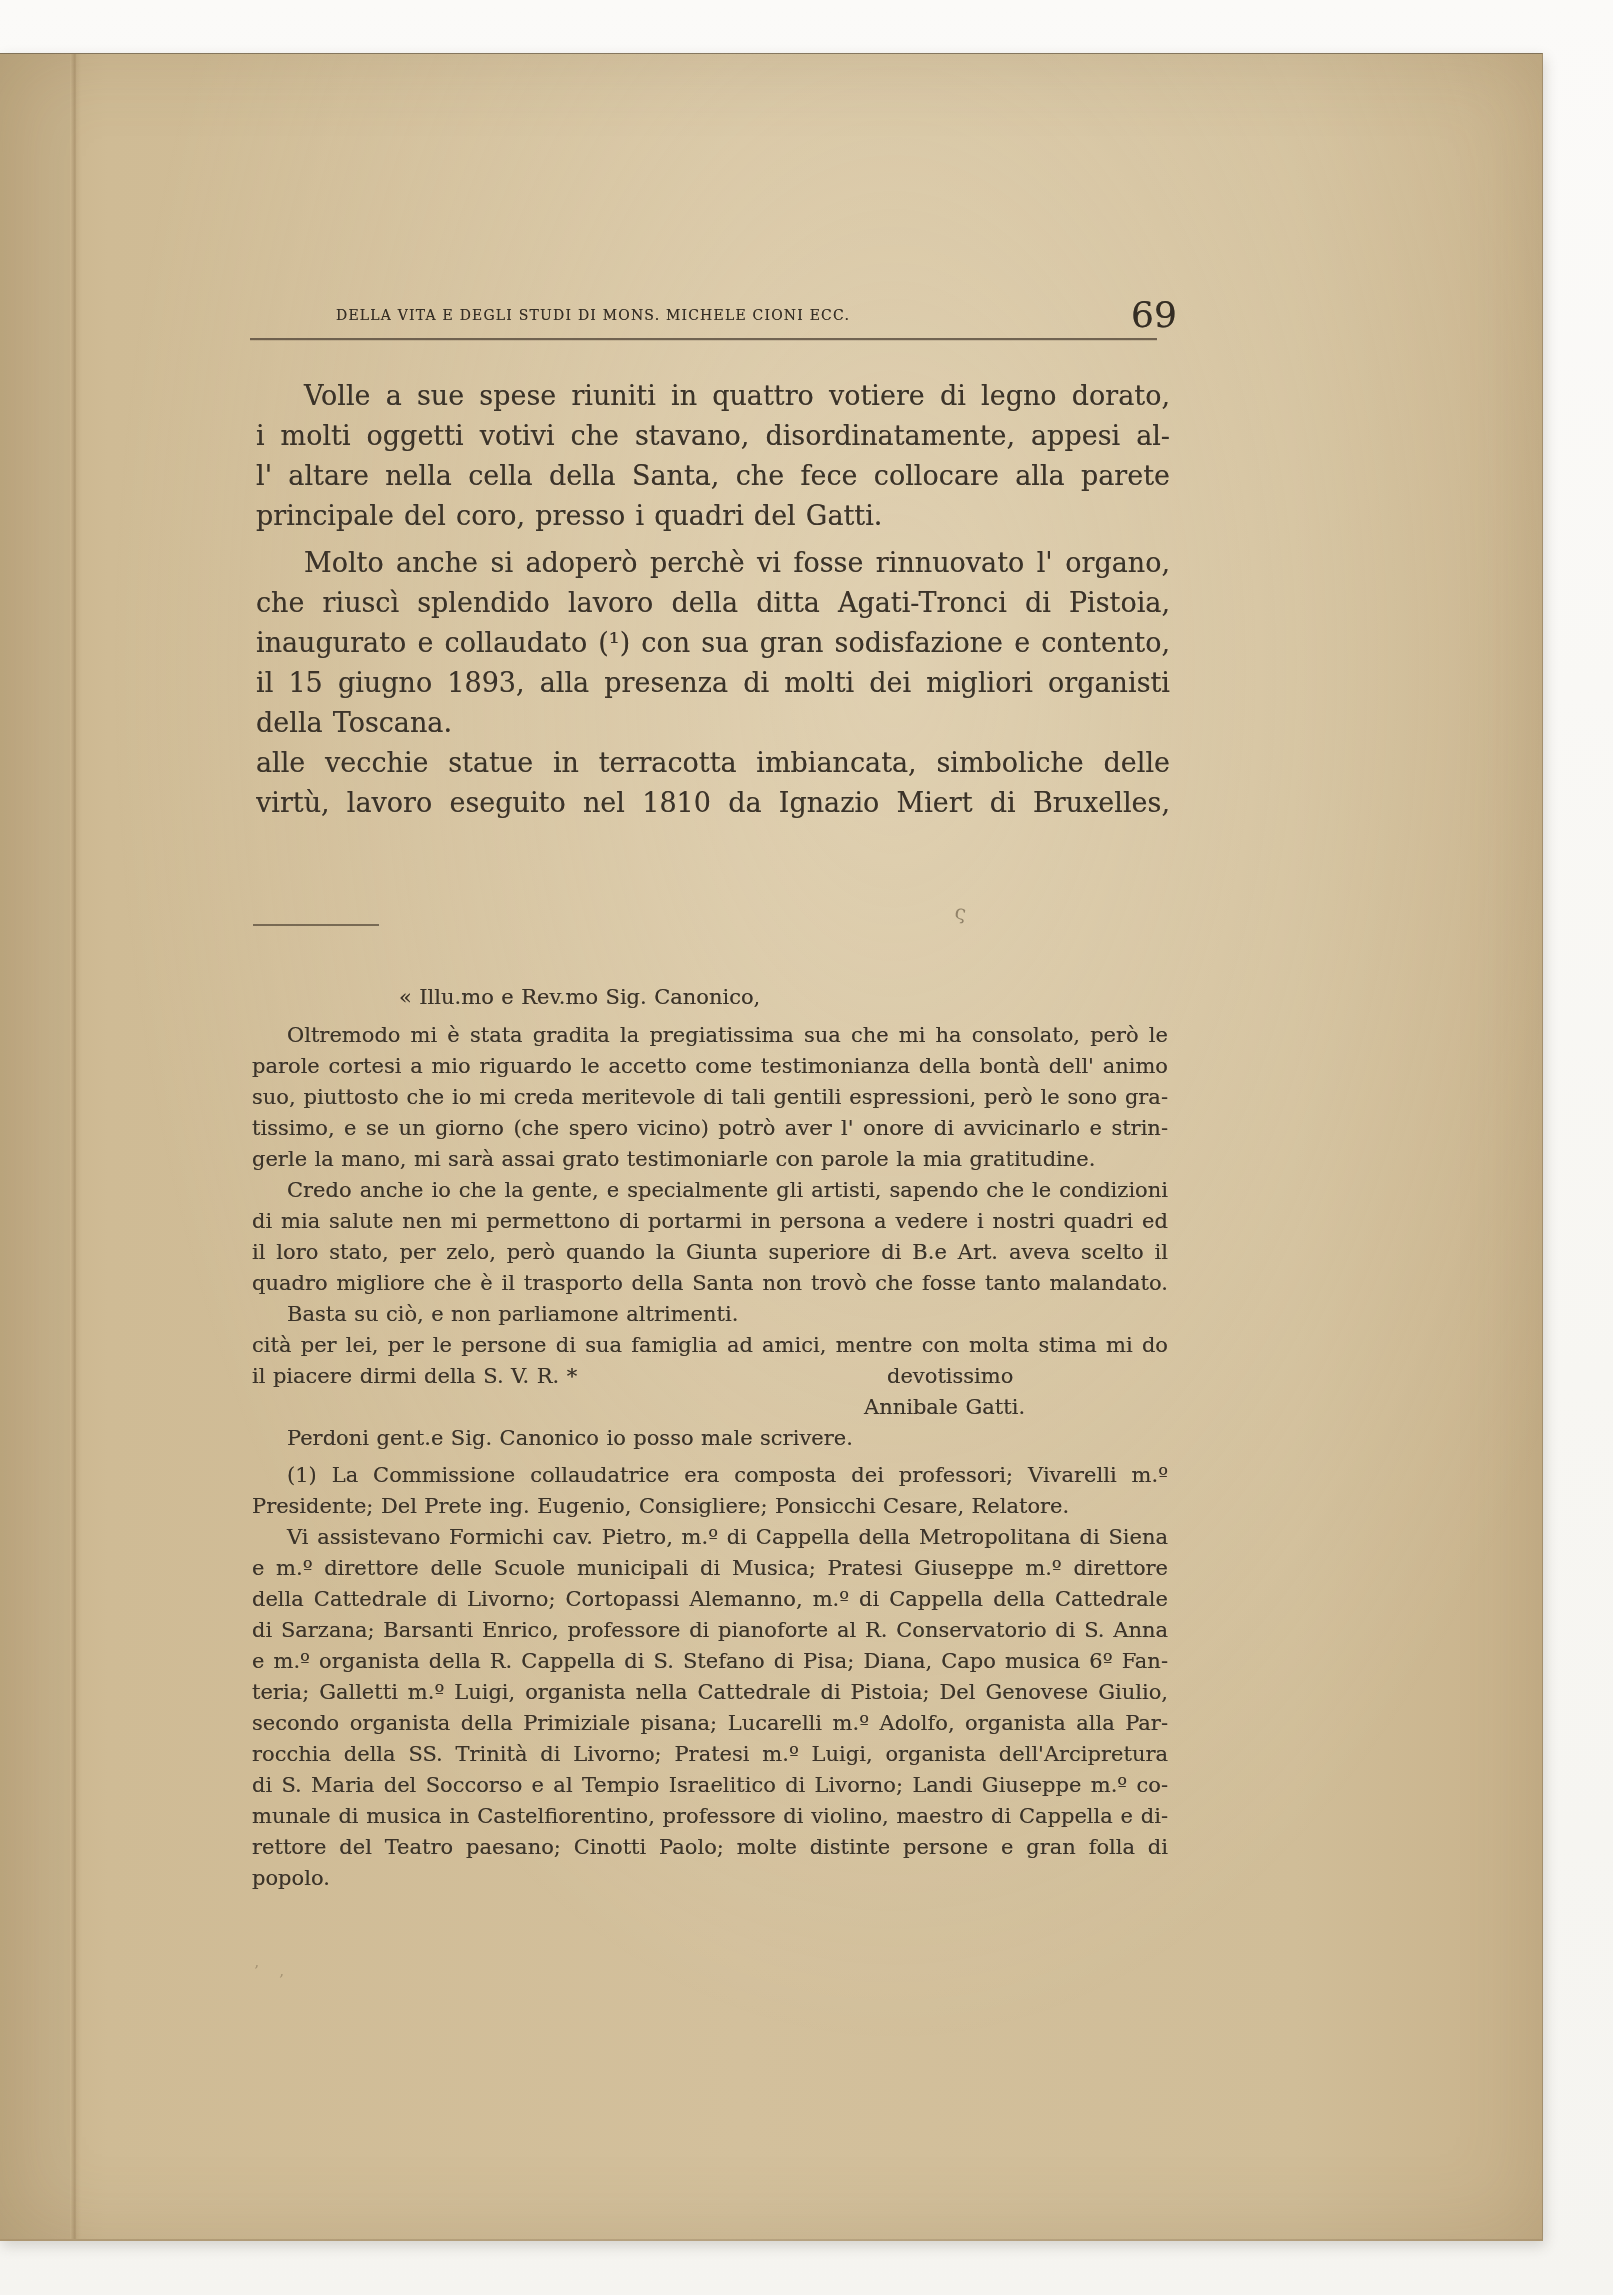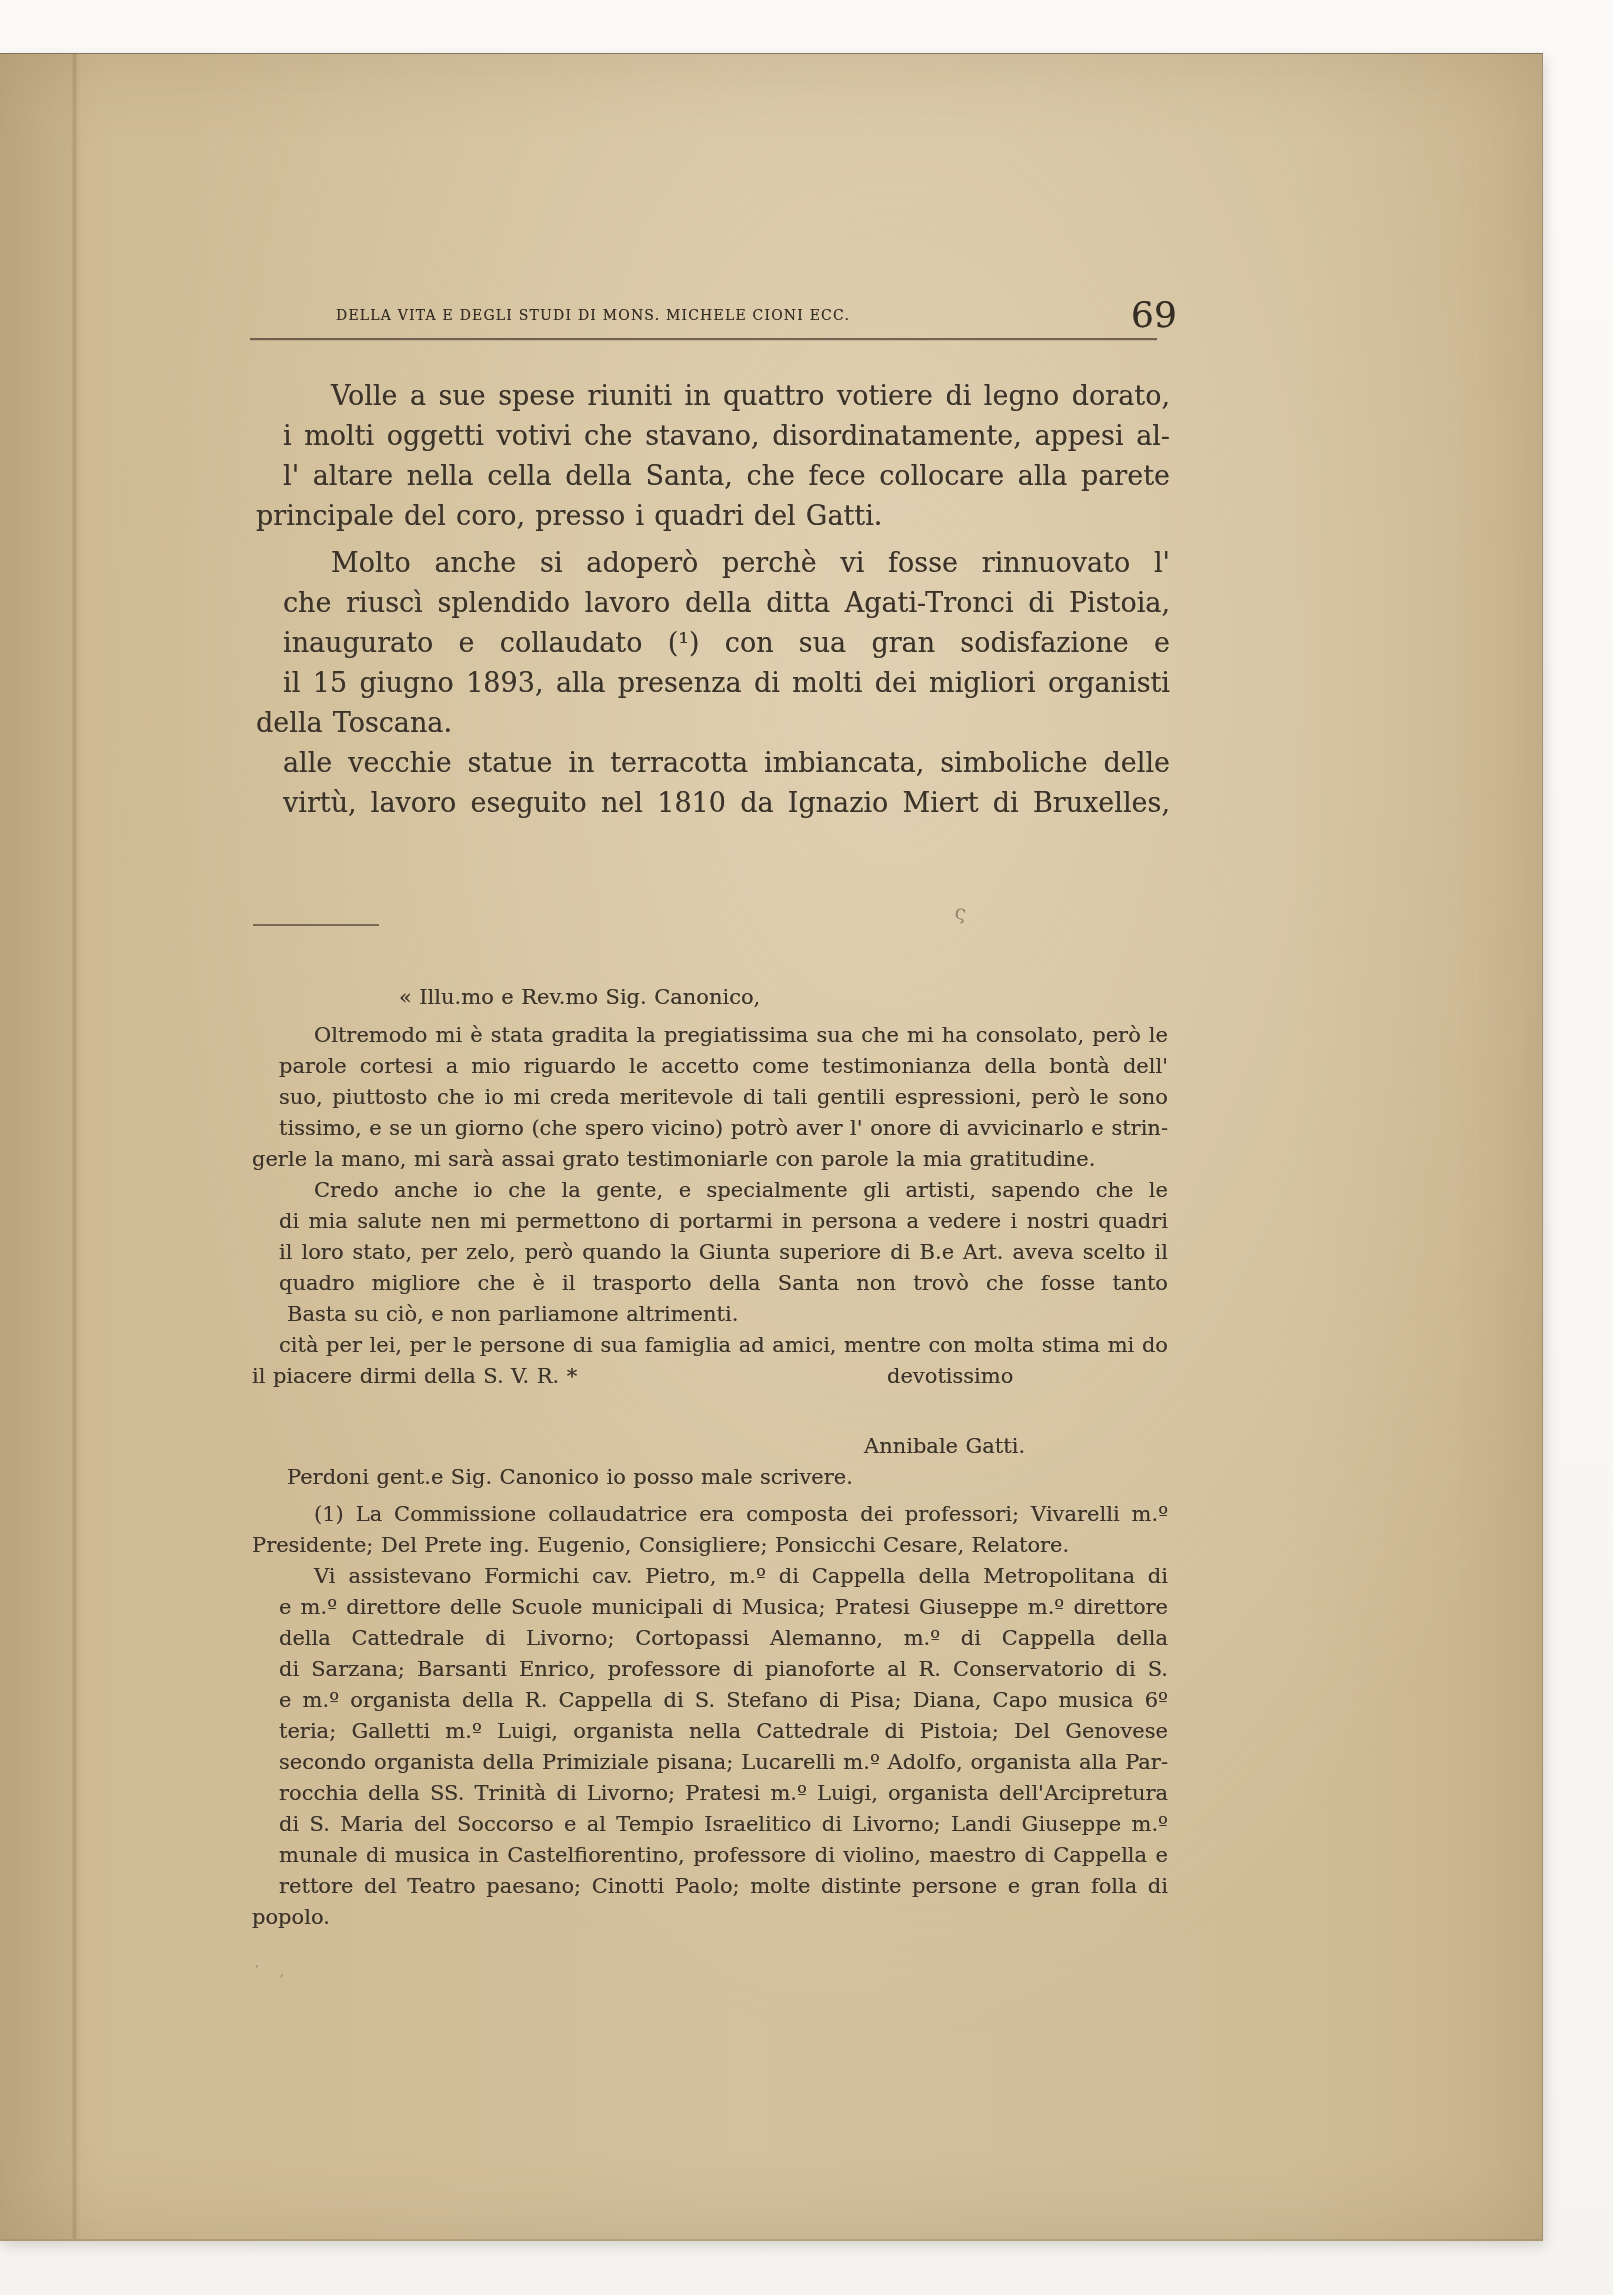--- a/index.html
+++ b/index.html
@@ -49,29 +49,29 @@
   .bline{height:40px;overflow:hidden;}
   .fn-sep{
     position:absolute;left:253px;top:870px;width:126px;height:2.3px;
     background:#554837;opacity:0.72;
   }
   .fn-block{
     position:absolute;left:252px;top:928px;width:916px;
     font-size:21px;line-height:31px;word-spacing:0.8px;
   }
   .fline{height:31px;overflow:hidden;position:relative;}
-  .j{text-align:justify;text-align-last:justify;margin-left:27px;}
+  .j{text-align:justify;text-align-last:justify;}
   .e{text-align:left;}
   .ind-b{padding-left:48px;}
   .ind-f{padding-left:35px;}
   .greet{padding-left:147px;margin-bottom:7px;}
   .mt9{margin-top:7px;}
   .mt4{margin-top:3.1px;}
   .mt8{margin-top:6.2px;}
-  .sig{padding-left:612px;margin-top:39px;}
+  .sig{padding-left:612px;}
   .vale{position:absolute;left:635px;top:0;}
   .ink-mark{
     position:absolute;left:955px;top:846px;font-size:20px;color:rgba(82,69,50,0.55);
     transform:rotate(8deg);
   }
   .speck{
     position:absolute;left:254px;top:1908px;font-size:15.5px;color:rgba(82,69,50,0.35);
     letter-spacing:7.7px;
   }
 </style>

